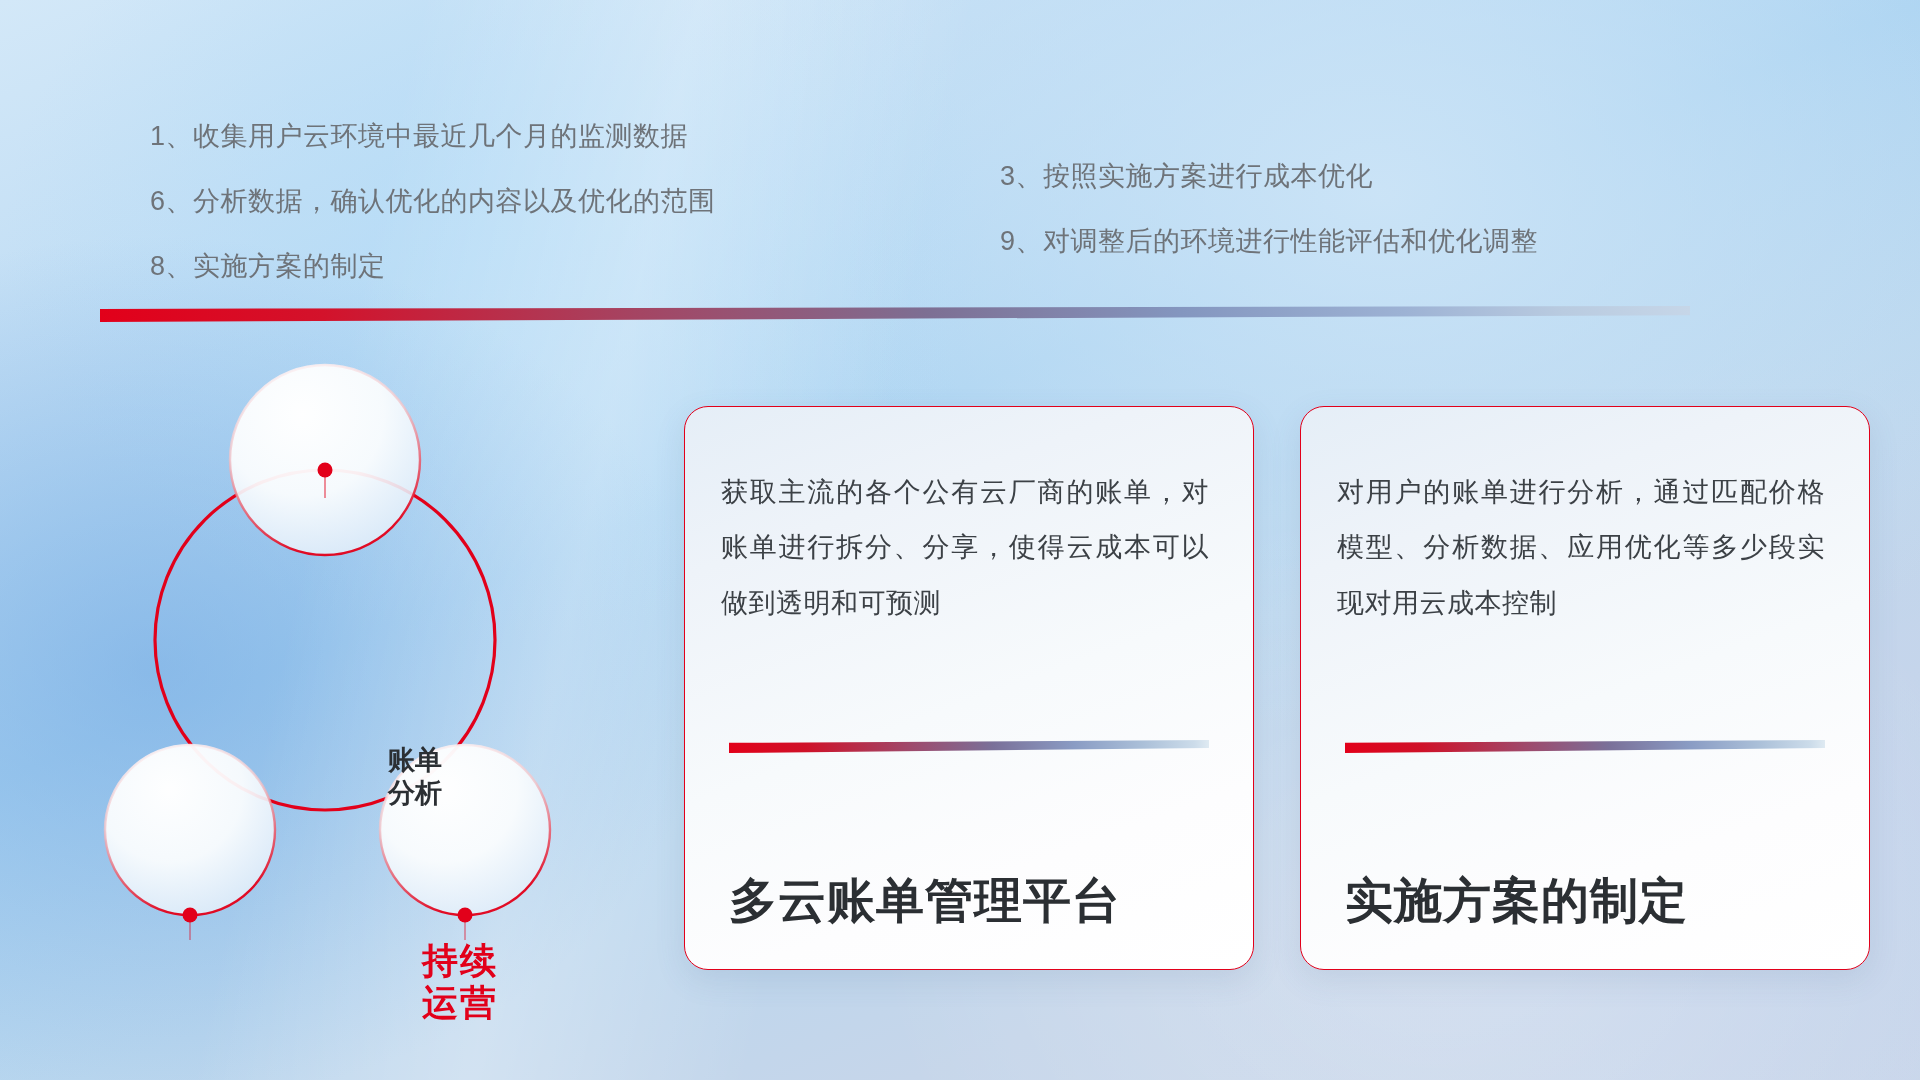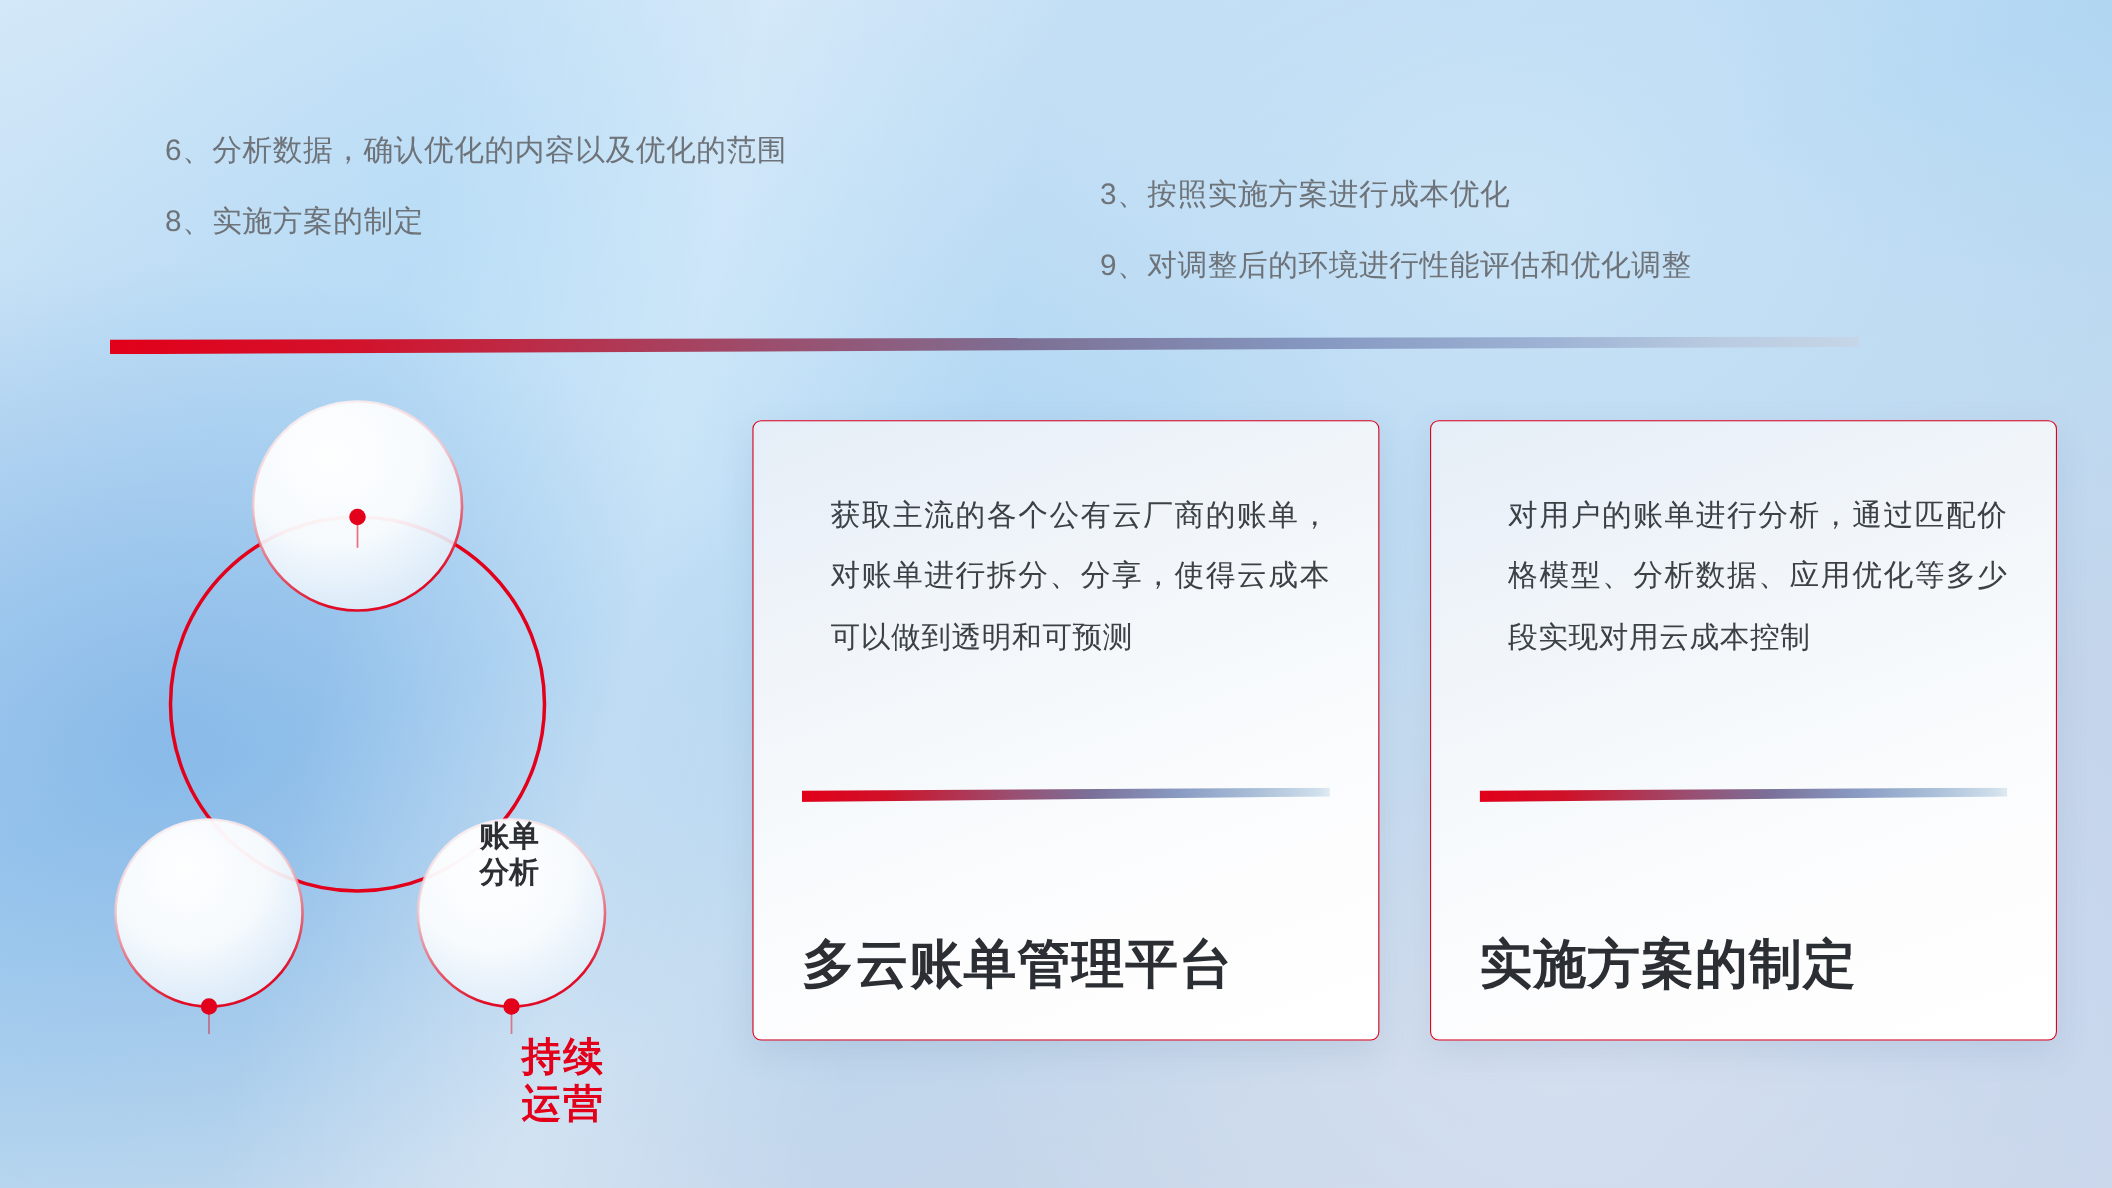--- a/index.html
+++ b/index.html
@@ -90,44 +90,45 @@
     left: 90px;
     top: 340px;
     width: 560px;
     height: 600px;
     z-index: 6;
   }
   #diagram svg { display: block; }
 
   .node-label {
     position: absolute;
-    text-align: right;
+    text-align: center;
     color: #2b2f33;
     font-weight: bold;
     line-height: 1.22;
     white-space: pre-line;
     pointer-events: none;
   }
   #label-billing   { left: 250px; top: 404px; width: 150px; font-size: 27px; z-index: 8; }
   #label-center {
     left: 280px; top: 600px; width: 180px;
     font-size: 36px; color: #e2001a; letter-spacing: 2px; line-height: 1.18;
     z-index: 8;
   }
 
   
   .card {
     position: absolute;
     z-index: 7;
     box-sizing: border-box;
     border: 1.5px solid #e2001a;
-    border-radius: 8px;
+    border-radius: 24px;
     background: linear-gradient(160deg, #e5eef7 0%, #eef3f9 22%, #f7fafc 52%, #fdfdfe 76%, #ffffff 100%);
     box-shadow: 0 10px 30px rgba(80,110,150,0.13);
-    padding: 58px 44px 0 70px;
+    padding: 58px 44px 0 36px;
+    margin-top: 24px;
   }
   #card-1 { left: 684px;  top: 382px; width: 570px; height: 564px; }
   #card-2 { left: 1300px; top: 382px; width: 570px; height: 564px; }
 
   .card-body {
     color: #3c4146;
     font-size: 27px;
     line-height: 2.05;
     letter-spacing: 0.5px;
     text-align: justify;
@@ -159,20 +160,21 @@
     letter-spacing: 1px;
     white-space: nowrap;
   }
 </style>
 </head>
 <body>
 
 <div id="stage">
 
   <div class="bullets" id="bullets-left">
+    <div class="line">1、收集用户云环境中最近几个月的监测数据</div>
     <div class="line">6、分析数据，确认优化的内容以及优化的范围</div>
     <div class="line">8、实施方案的制定</div>
   </div>
 
   <div class="bullets" id="bullets-right">
     <div class="line">3、按照实施方案进行成本优化</div>
     <div class="line">9、对调整后的环境进行性能评估和优化调整</div>
   </div>
 
   <div class="taper-divider" id="divider-main">

